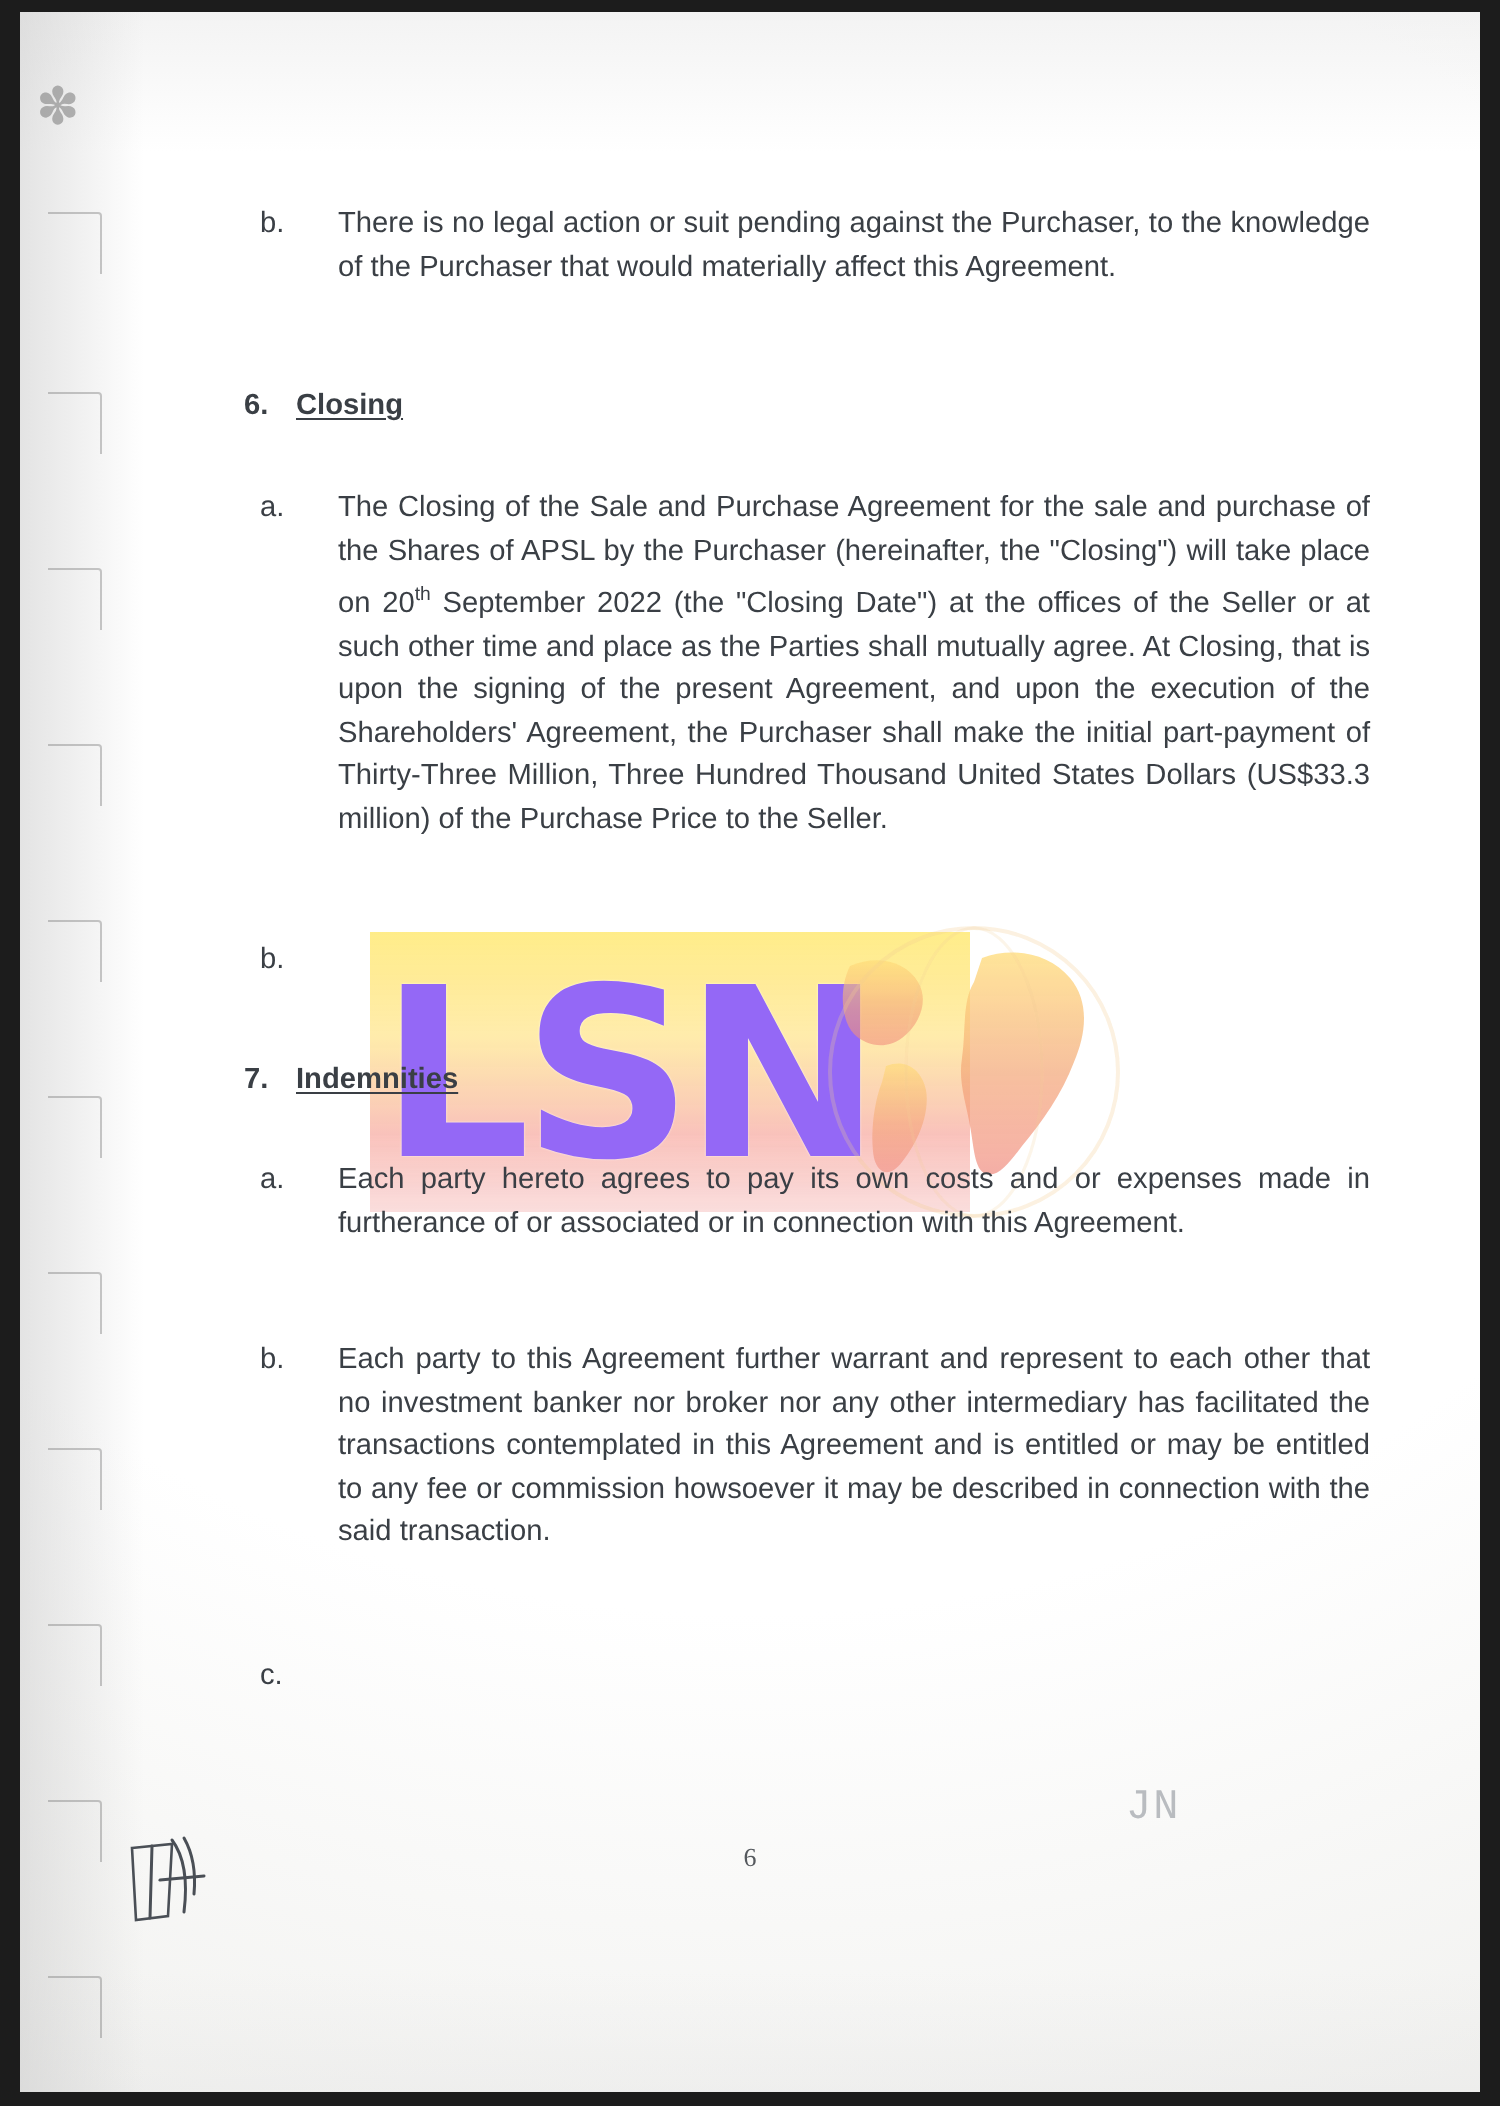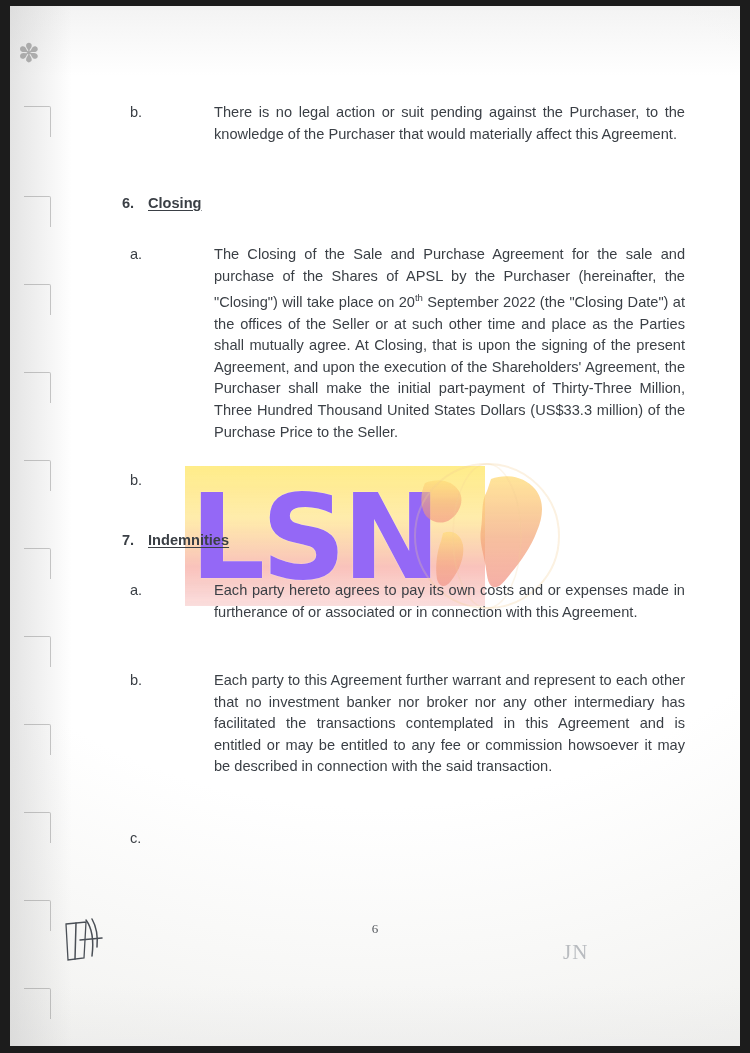--- a/index.html
+++ b/index.html
@@ -91,21 +91,21 @@
     display:block;
   }
   .marker{
     position:absolute;
     left:0; top:0;
     width:44px;
     text-align:left;
   }
   .itext{
     display:block;
-    margin-left:84px;
+    margin-left:39px;
     text-align:justify;
     text-justify:inter-word;
   }
   .heading{
     position:absolute;
     font-weight:600;
   }
   .heading .hnum{ display:inline-block; width:26px; }
   .heading .hlabel{ text-decoration:underline; text-underline-offset:2px; }
 
@@ -120,25 +120,25 @@
     font-family:"Liberation Serif", serif;
   }
   .sig-left{
     position:absolute;
     left:46px; top:908px;
     width:80px; height:56px;
     color:#4a4f56;
   }
   .sig-right{
     position:absolute;
-    left:553px; top:936px;
+    left:553px; top:888px;
     font-size:21px;
     letter-spacing:1px;
     color:#b9bcc0;
-    font-family:Liberation Serif, serif;
+    font-family:Liberation Mono, monospace;
   }
 </style>
 </head>
 <body>
 
 <div class="scan">
   <div class="paper-shade"></div>
 
   <div class="binding">
     <div class="bscribble">✽</div>

